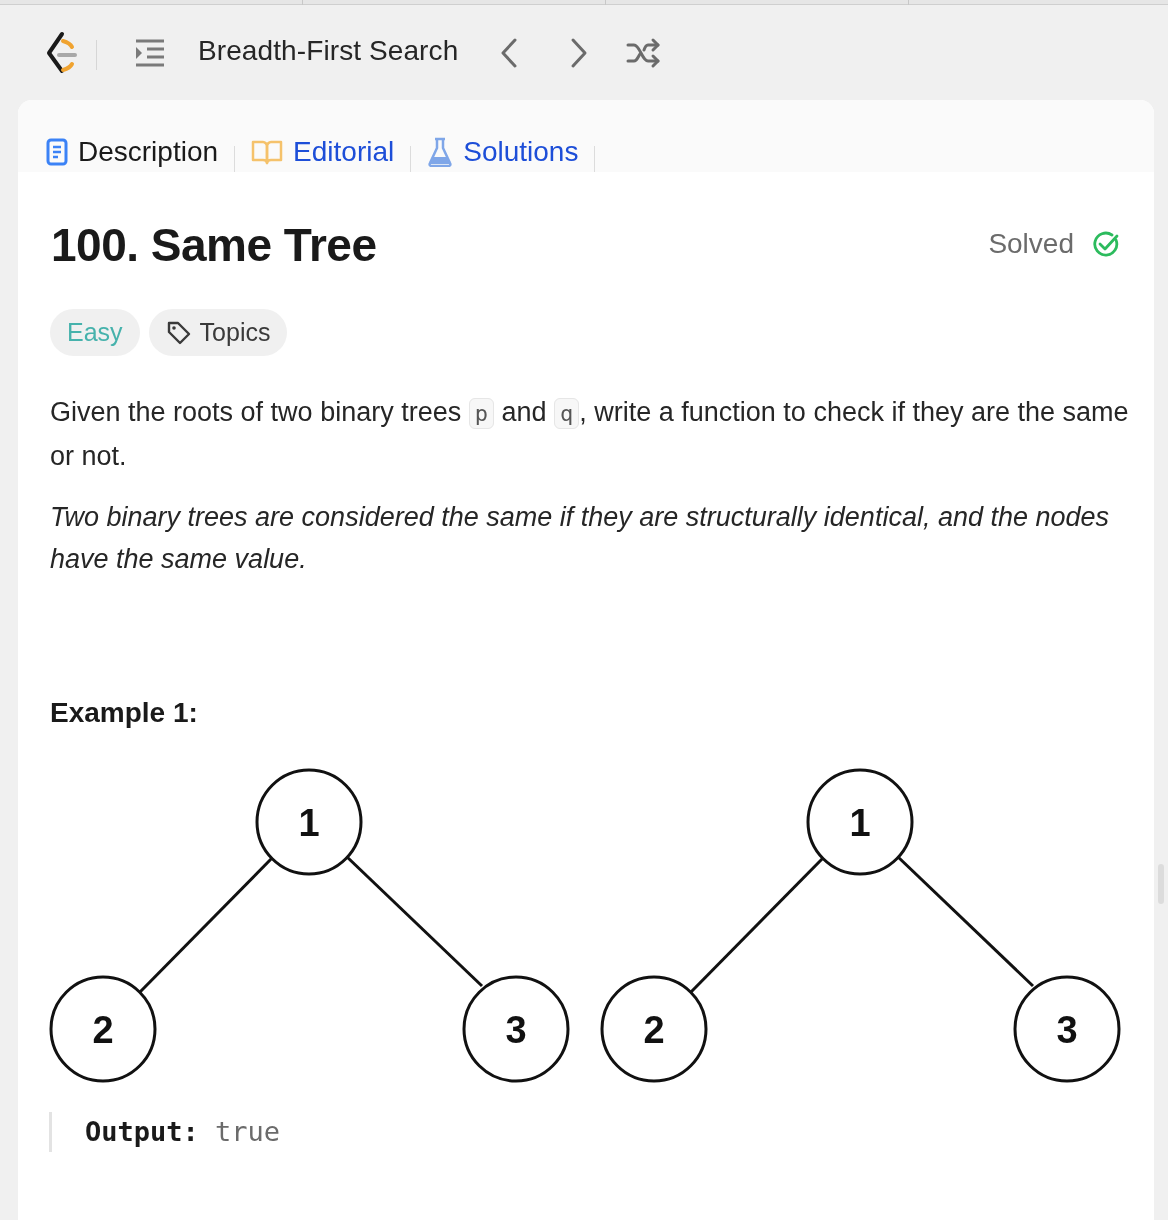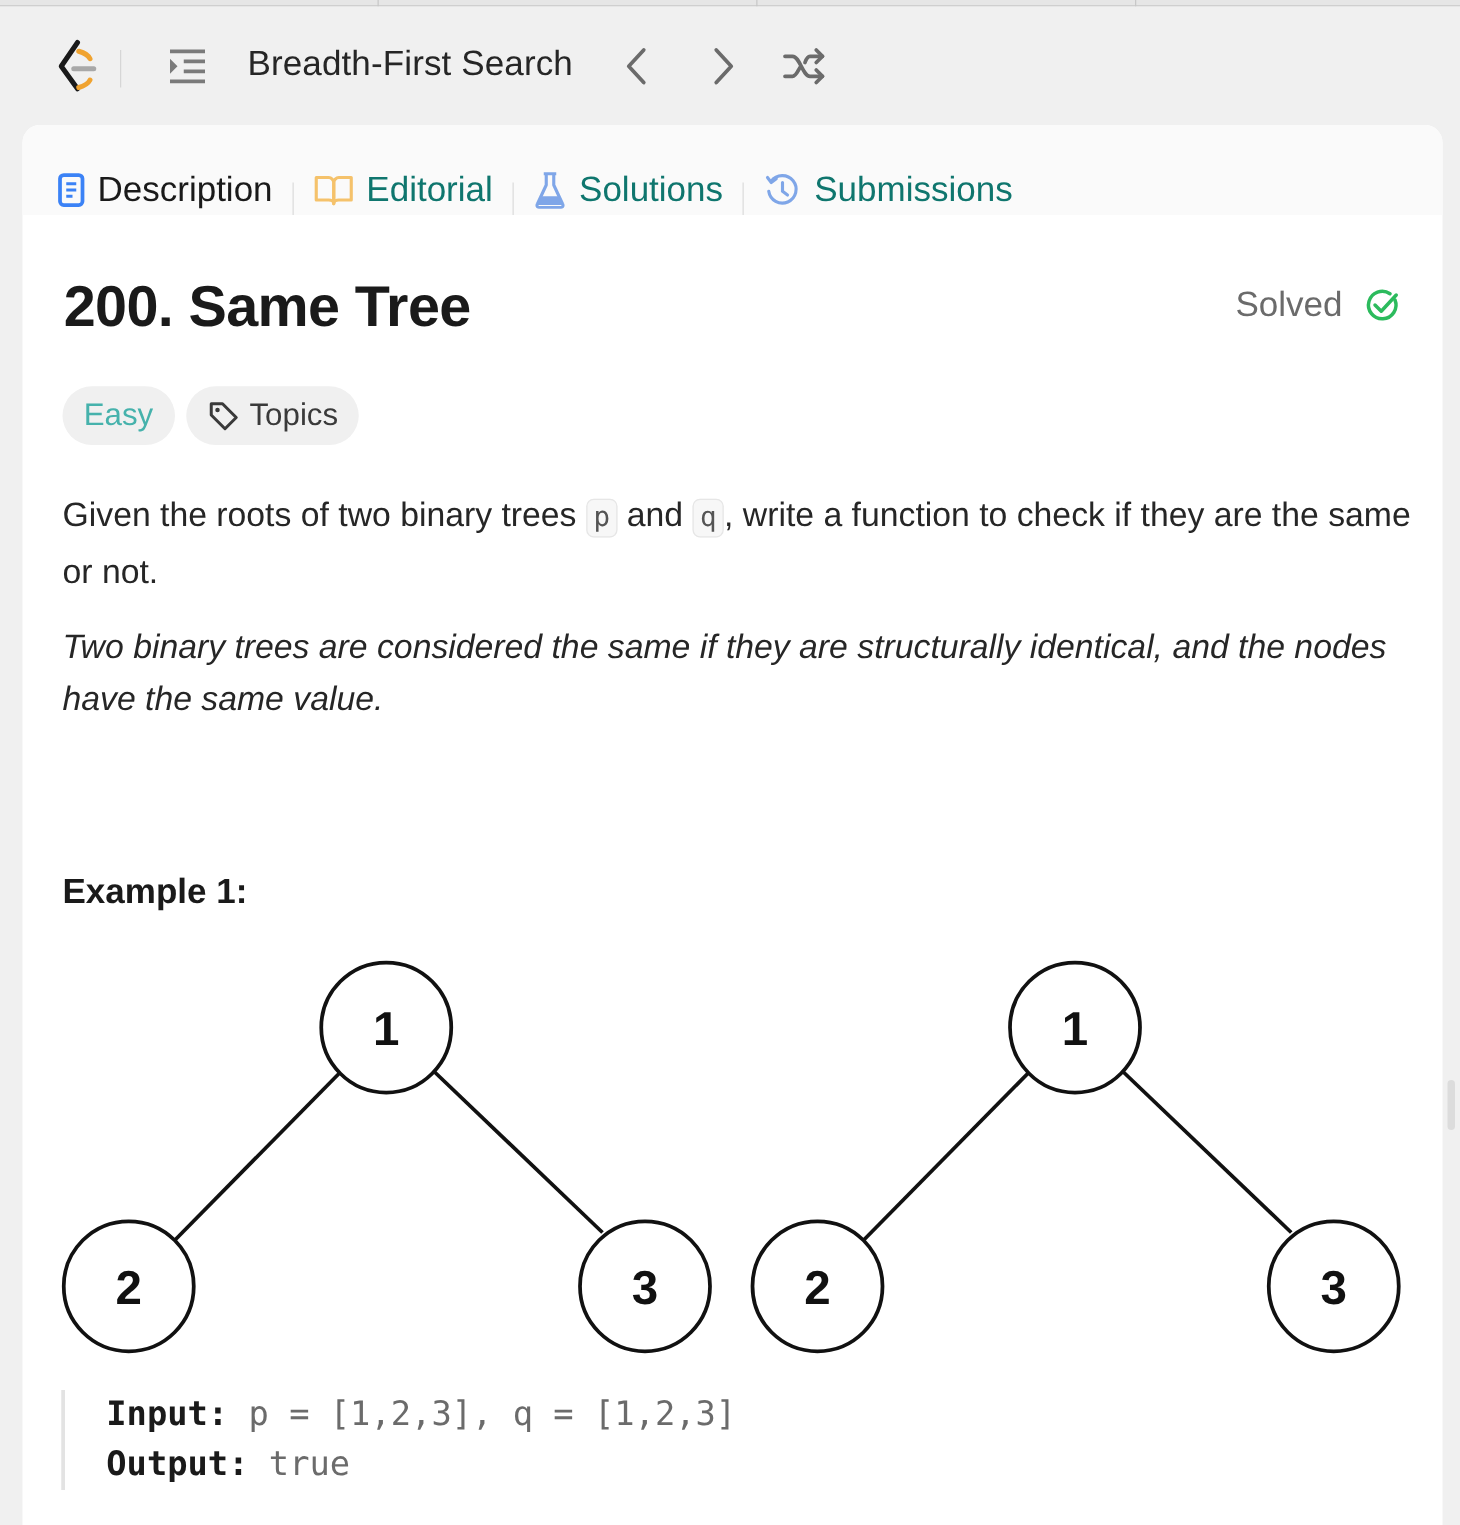--- a/index.html
+++ b/index.html
@@ -11,21 +11,21 @@
 
   .navbar { position: absolute; left: 0; top: 5px; width: 1168px; height: 95px; display: flex; align-items: center; }
   .logo { position: absolute; left: 42px; top: 26px; width: 40px; height: 44px; }
   .nav-divider { position: absolute; left: 96px; top: 35px; width: 1px; height: 30px; background: #d6d6d6; }
   .list-icon { position: absolute; left: 133px; top: 33px; width: 34px; height: 30px; cursor: pointer; }
   .problem-list-title { position: absolute; left: 186px; top: 30px; font-size: 28px; font-weight: 500; color: #262626; cursor: pointer; letter-spacing: 0.1px; margin-left: 12px; }
   .nav-btn { position: absolute; top: 30px; width: 36px; height: 36px; cursor: pointer; }
 
   .panel { position: absolute; left: 18px; top: 100px; width: 1136px; height: 1140px; background: #ffffff; border-radius: 14px 14px 0 0; overflow: hidden; }
   .tabs { height: 72px; background: #fafafa; display: flex; align-items: flex-end; padding-left: 28px; }
-  .tab { display: flex; align-items: center; gap: 10px; font-size: 28px; color: #0f766e; cursor: pointer; height: 40px; }
+  .tab { display: flex; align-items: center; gap: 10px; font-size: 28px; color: #1d4ed8; cursor: pointer; height: 40px; }
   .tab.active { color: #1a1a1a; font-weight: 500; }
   .tab svg { flex: none; }
   .tab-sep { width: 1px; height: 26px; background: #dcdcdc; margin: 0 16px; }
 
   .content { position: absolute; left: 0; top: 72px; width: 1136px; }
   .title { position: absolute; left: 33px; top: 46px; font-size: 46px; font-weight: 700; color: #1a1a1a; letter-spacing: -0.5px; }
   .solved { position: absolute; right: 34px; top: 56px; display: flex; align-items: center; gap: 18px; font-size: 28px; color: #6b6b6b; }
 
   .tags { position: absolute; left: 32px; top: 137px; display: flex; gap: 9px; }
   .tag { height: 47px; border-radius: 24px; background: #f0f0f0; display: flex; align-items: center; gap: 8px; padding: 0 17px; font-size: 25px; color: #3a3a3a; cursor: pointer; }
@@ -109,32 +109,24 @@
     </div>
     <div class="tab-sep"></div>
     <div class="tab">
       <svg width="26" height="30" viewBox="0 0 26 30">
         <path d="M8 2 H18 M10 2 V11 L3 26 C2 28 3 29 5 29 H21 C23 29 24 28 23 26 L16 11 V2" fill="none" stroke="#7fa6e8" stroke-width="2.5" stroke-linejoin="round"></path>
         <path d="M6 20 H20 L23 27 H3 Z" fill="#7fa6e8"></path>
       </svg>
       <span>Solutions</span>
     </div>
     <div class="tab-sep"></div>
-    <div class="tab">
-      <svg width="30" height="30" viewBox="0 0 30 30">
-        <path d="M6 8 A11 11 0 1 1 4 16" fill="none" stroke="#7fa6e8" stroke-width="2.5" stroke-linecap="round"></path>
-        <path d="M3 5 L6 9 L10 6" fill="none" stroke="#7fa6e8" stroke-width="2.5" stroke-linecap="round" stroke-linejoin="round"></path>
-        <path d="M15 9 V16 L19 19" fill="none" stroke="#7fa6e8" stroke-width="2.5" stroke-linecap="round"></path>
-      </svg>
-      <span>Submissions</span>
-    </div>
   </div>
 
   <div class="content">
-    <div class="title">200. Same Tree</div>
+    <div class="title">100. Same Tree</div>
     <div class="solved">
       <span>Solved</span>
       <svg width="28" height="28" viewBox="0 0 28 28">
         <path d="M24 10 A11 11 0 1 1 20 5" fill="none" stroke="#2cbb5d" stroke-width="2.8" stroke-linecap="round"></path>
         <path d="M8 14 L13 19 L25 6" fill="none" stroke="#2cbb5d" stroke-width="2.8" stroke-linecap="round" stroke-linejoin="round"></path>
       </svg>
     </div>
 
     <div class="tags">
       <div class="tag easy">
@@ -172,19 +164,18 @@
         <circle cx="812" cy="58" r="52" fill="#fff" stroke="#111" stroke-width="3"></circle>
         <circle cx="606" cy="265" r="52" fill="#fff" stroke="#111" stroke-width="3"></circle>
         <circle cx="1019" cy="265" r="52" fill="#fff" stroke="#111" stroke-width="3"></circle>
         <text x="812" y="72" text-anchor="middle" font-family="Liberation Sans, sans-serif" font-weight="700" font-size="38" fill="#111">1</text>
         <text x="606" y="279" text-anchor="middle" font-family="Liberation Sans, sans-serif" font-weight="700" font-size="38" fill="#111">2</text>
         <text x="1019" y="279" text-anchor="middle" font-family="Liberation Sans, sans-serif" font-weight="700" font-size="38" fill="#111">3</text>
       </g>
     </svg>
 
     <div class="example-block">
-      <div><span class="k">Input:</span> <span class="v">p = [1,2,3], q = [1,2,3]</span></div>
       <div><span class="k">Output:</span> <span class="v">true</span></div>
     </div>
   </div>
 </div>
 
 <div class="scrollbar"></div>
 
 </body></html>

